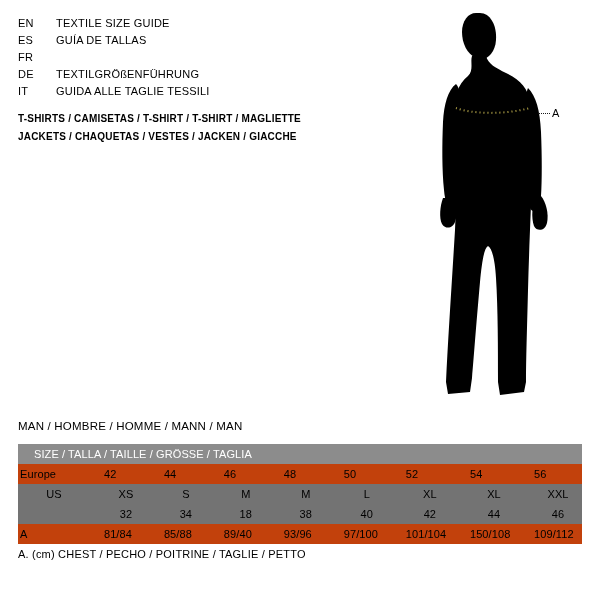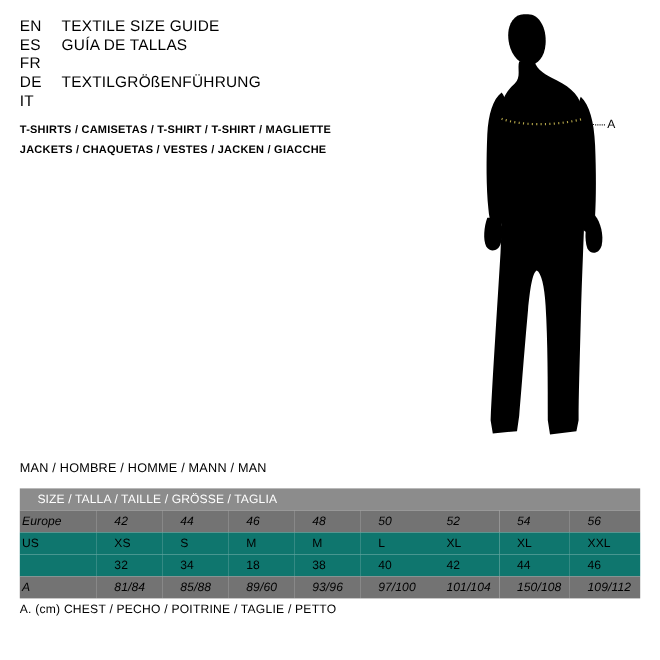--- a/index.html
+++ b/index.html
@@ -23,21 +23,21 @@
   
   .lang-block {
     position: absolute;
     left: 18px;
     top: 15px;
     width: 360px;
   }
   .lang-row {
     display: flex;
     align-items: baseline;
-    font-size: 14px;
+    font-size: 11px;
     line-height: 17px;
     letter-spacing: 0.2px;
   }
   .lang-code {
     width: 38px;
     flex: 0 0 38px;
   }
   .lang-text {
     white-space: nowrap;
   }
@@ -103,22 +103,22 @@
     padding: 2px 0 2px 16px;
     height: 20px;
     letter-spacing: 0.1px;
     margin-left: 12px;
   }
   .row-head td {
     background: #8c8c8c;
     color: #ffffff;
     font-size: 11px;
   }
-  .row-light td { background: #737373; font-style: italic; }
-  .row-dark td { background: #0f766e; }
+  .row-light td { background: #c2410c; }
+  .row-dark td { background: #737373; text-align: center; }
 
   .col-label { width: 86px; padding-left: 2px !important; }
   .col-val { width: 68px; }
 
   .table-footnote {
     position: absolute;
     left: 18px;
     top: 548px;
     font-size: 11px;
     letter-spacing: 0.2px;
@@ -140,20 +140,21 @@
     </div>
     <div class="lang-row">
       <span class="lang-code">FR</span>
     </div>
     <div class="lang-row">
       <span class="lang-code">DE</span>
       <span class="lang-text">TEXTILGRÖßENFÜHRUNG</span>
     </div>
     <div class="lang-row">
       <span class="lang-code">IT</span>
+      <span class="lang-text">GUIDA ALLE TAGLIE TESSILI</span>
     </div>
   </div>
 
   <div class="category-block">
     <div class="category-line">T-SHIRTS / CAMISETAS / T-SHIRT / T-SHIRT / MAGLIETTE</div>
     <div class="category-line">JACKETS / CHAQUETAS / VESTES / JACKEN / GIACCHE</div>
   </div>
 
   <div class="figure">
     <svg width="190" height="390" viewBox="0 0 190 390" xmlns="http://www.w3.org/2000/svg" aria-hidden="true">
@@ -242,21 +243,21 @@
         <td class="col-val">38</td>
         <td class="col-val">40</td>
         <td class="col-val">42</td>
         <td class="col-val">44</td>
         <td class="col-val">46</td>
       </tr>
       <tr class="row-light">
         <td class="col-label">A</td>
         <td class="col-val">81/84</td>
         <td class="col-val">85/88</td>
-        <td class="col-val">89/60</td>
+        <td class="col-val">89/40</td>
         <td class="col-val">93/96</td>
         <td class="col-val">97/100</td>
         <td class="col-val">101/104</td>
         <td class="col-val">150/108</td>
         <td class="col-val">109/112</td>
       </tr>
     </tbody>
   </table>
 
   <div class="table-footnote">A. (cm) CHEST / PECHO / POITRINE / TAGLIE / PETTO</div>

